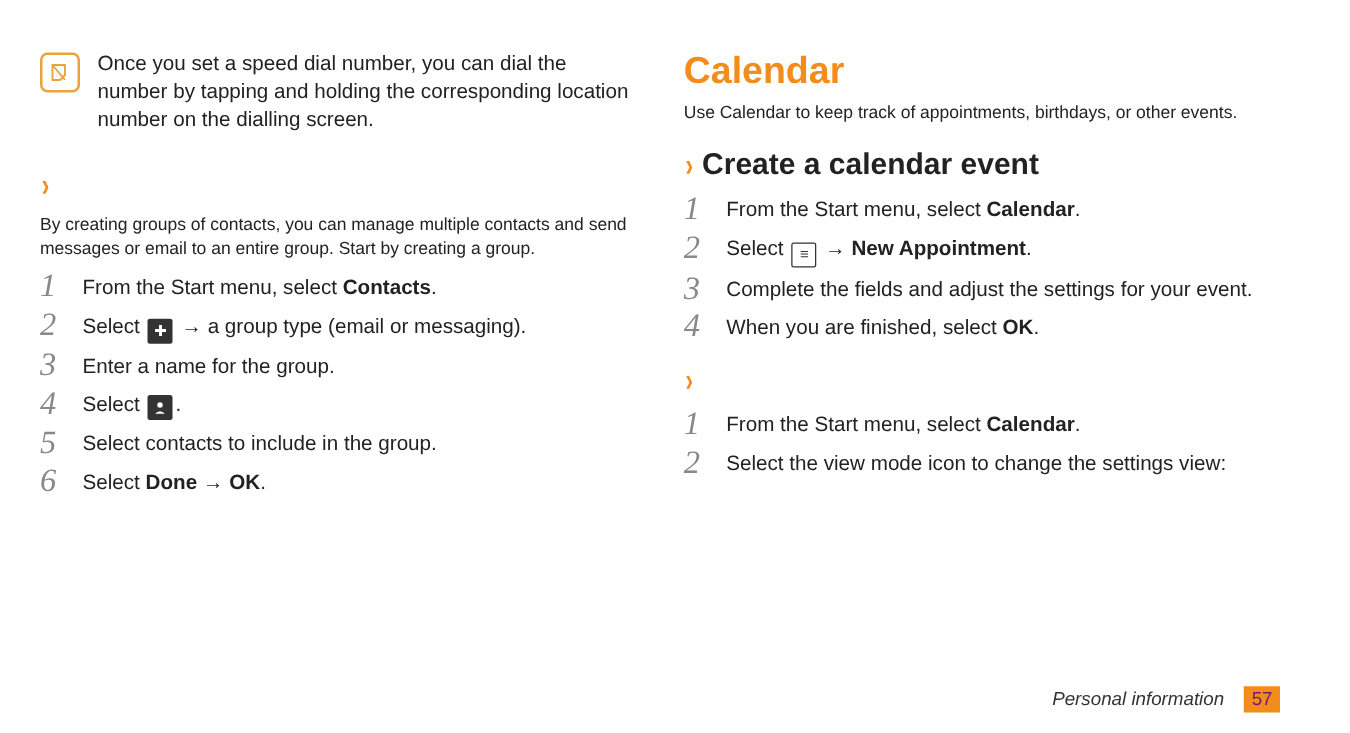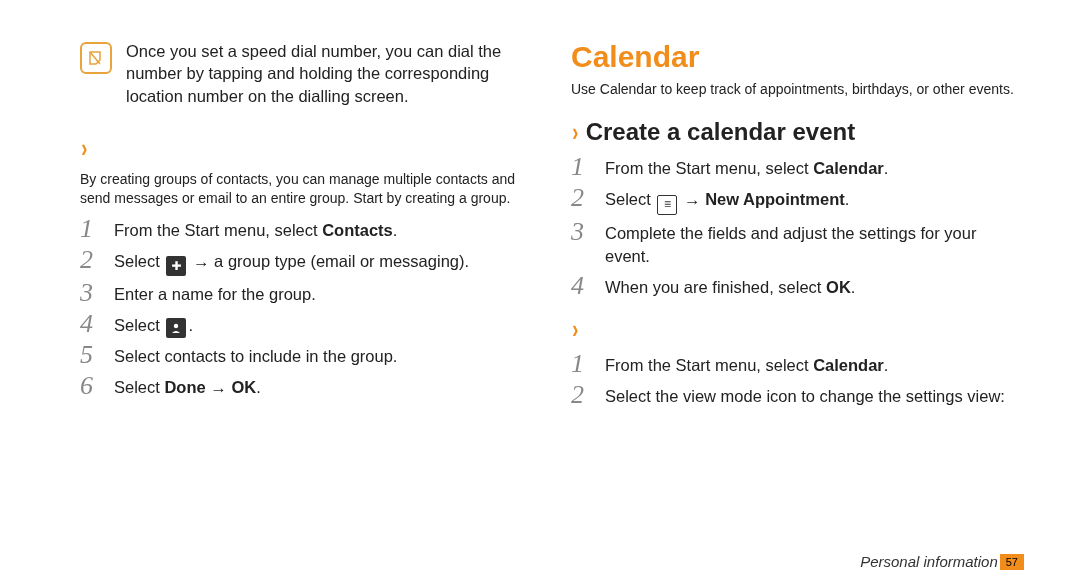--- a/index.html
+++ b/index.html
@@ -7,21 +7,21 @@
     font-family: "Segoe UI", "Myriad Pro", Arial, sans-serif;
     width: 1080px;
     height: 586px;
     background: #fff;
     color: #222;
     position: relative;
     overflow: hidden;
   }
   .page {
     display: flex;
-    padding: 40px 56px 30px 80px;
+    padding: 40px 56px 30px 32px;
     gap: 38px;
   }
   .col {
     flex: 1;
     min-width: 0;
   }
   .note-box {
     display: flex;
     gap: 14px;
     margin-bottom: 26px;
@@ -117,29 +117,29 @@
   }
   .footer {
     position: absolute;
     bottom: 16px;
     right: 56px;
     font-size: 15px;
     font-style: italic;
     color: #333;
     display: flex;
     align-items: center;
-    gap: 2px;
+    gap: 16px;
   }
   .page-num {
     background: #f28c1a;
-    color: #000000;
+    color: #701a75;
     font-style: normal;
     font-weight: 400;
     padding: 2px 6px;
-    font-size: 11px;
+    font-size: 15px;
   }
   b { font-weight: 700; }
 </style>
 </head>
 <body>
 
 <div class="page">
 
   <div class="col">
     <div class="note-box">

